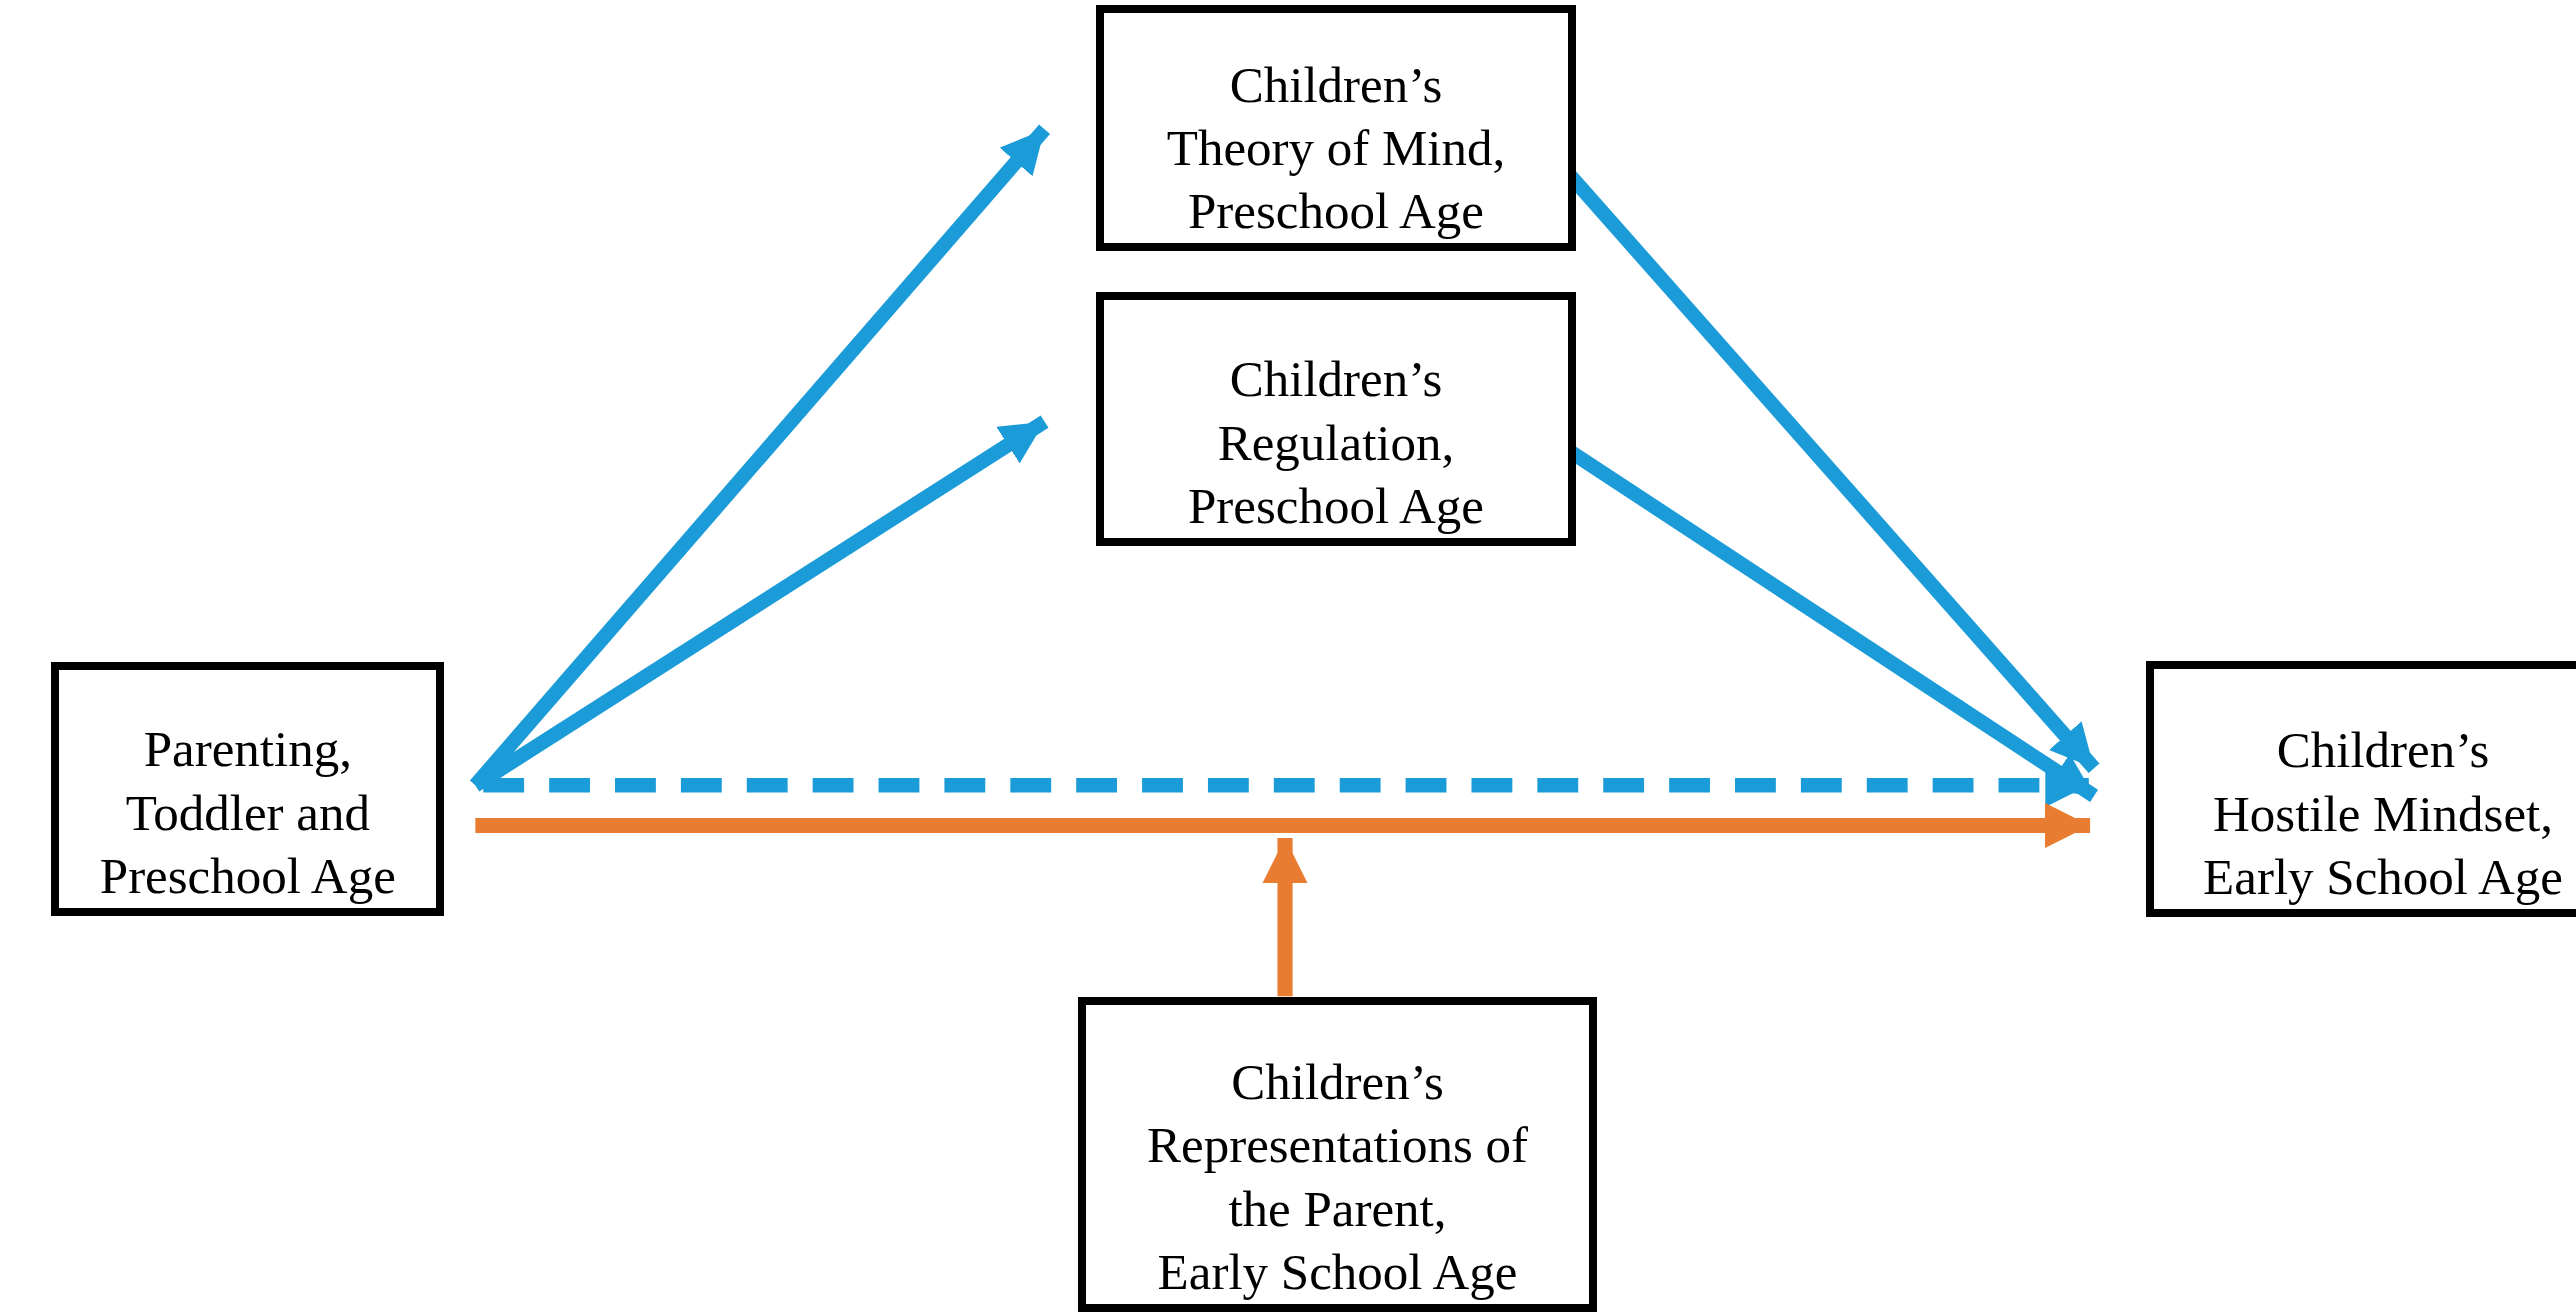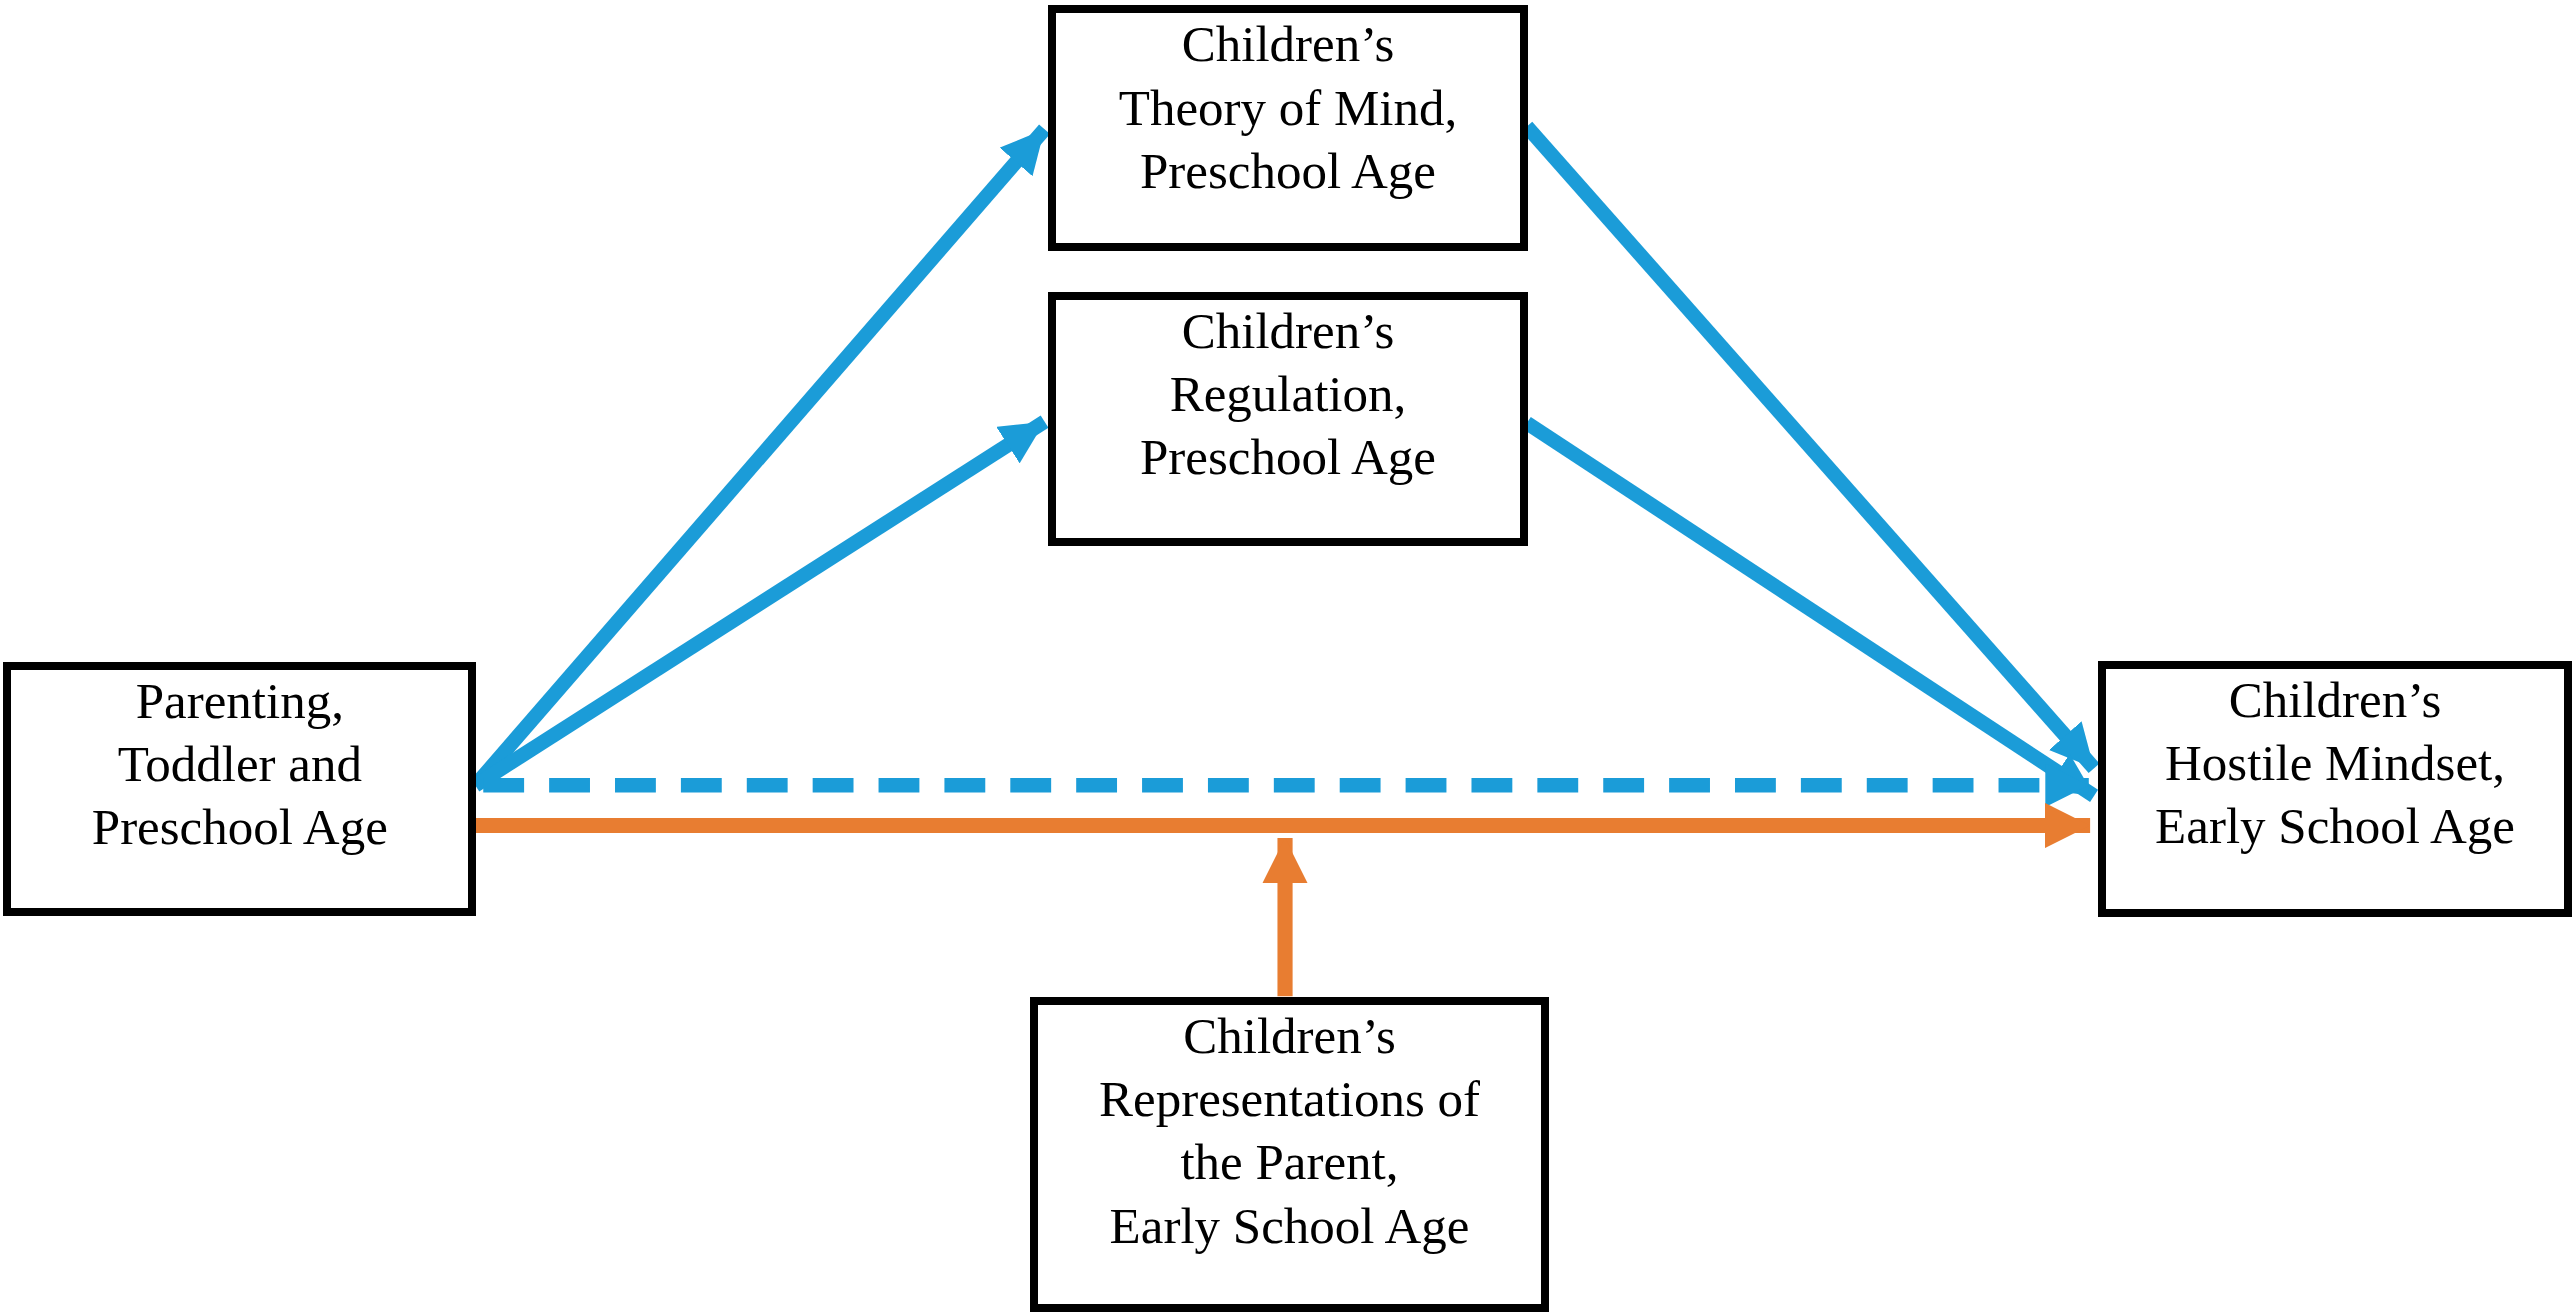--- a/index.html
+++ b/index.html
@@ -26,33 +26,34 @@
     left:0;top:0;
     width:2576px;
     height:1315px;
   }
   .node{
     position:absolute;
     box-sizing:border-box;
     border:8px solid var(--border);
     background:var(--background);
     display:flex;
-    align-items:flex-start;
+    align-items:flex-end;
     justify-content:center;
     text-align:center;
     color:var(--text);
     font-size:51px;
     line-height:1.24;
+    margin-left:48px;
   }
   .node .label{
     white-space:pre-line;
   }
   .node-theory        {left:1048px; top:5.3px;    width:480px; height:246px;}
   .node-regulation    {left:1048px; top:292px;  width:480px; height:254px;}
-  .node-parenting     {left:3.3px;    top:662px; width:473px; height:254px;}
+  .node-parenting     {left:3.3px;    top:662px; width:393px; height:254px;}
   .node-hostile       {left:2098px; top:661px; width:474px; height:256px;}
   .node-representations{left:1030px;top:997px; width:519px; height:315px;}
 
   .edge-blue{stroke:var(--blue);stroke-width:22;fill:none;}
   .edge-blue-dashed{stroke:var(--blue);stroke-width:22;fill:none;stroke-dasharray:62 38;}
   .edge-orange{stroke:var(--orange);stroke-width:23;fill:none;}
   .head-blue{fill:var(--blue);}
   .head-orange{fill:var(--orange);}
 </style>
 </head>

